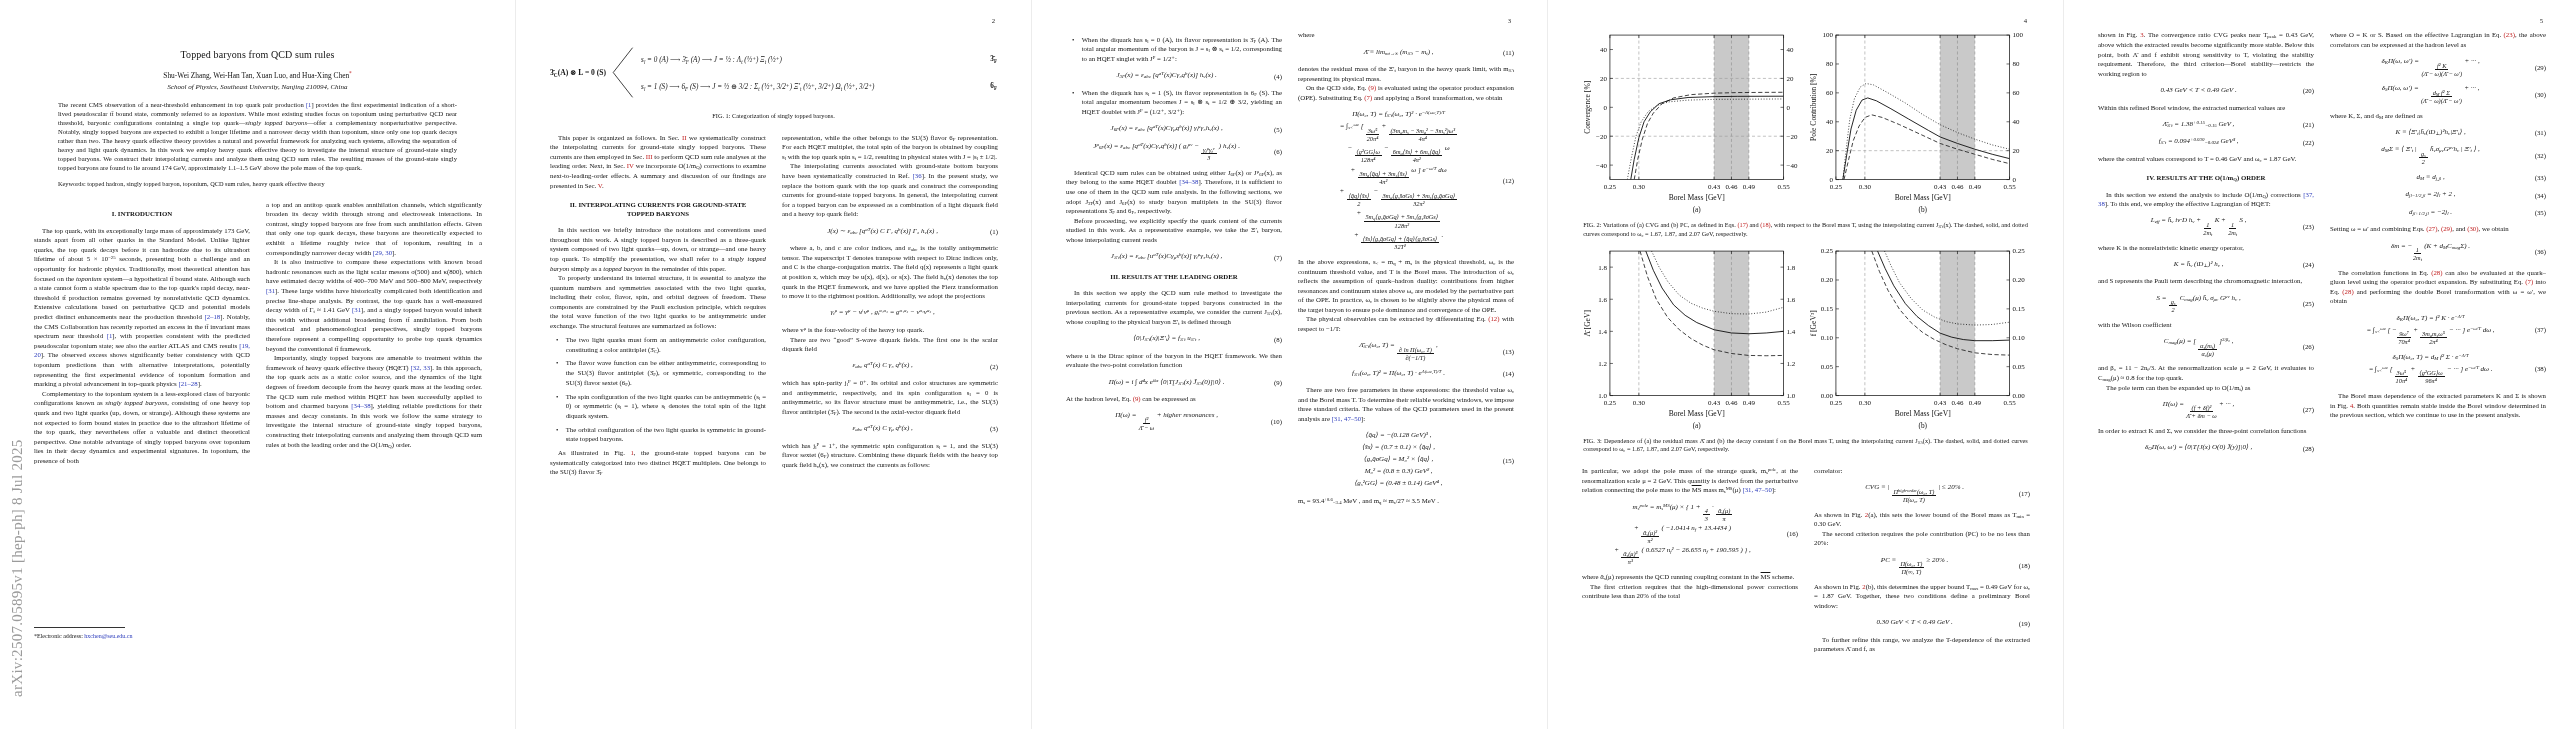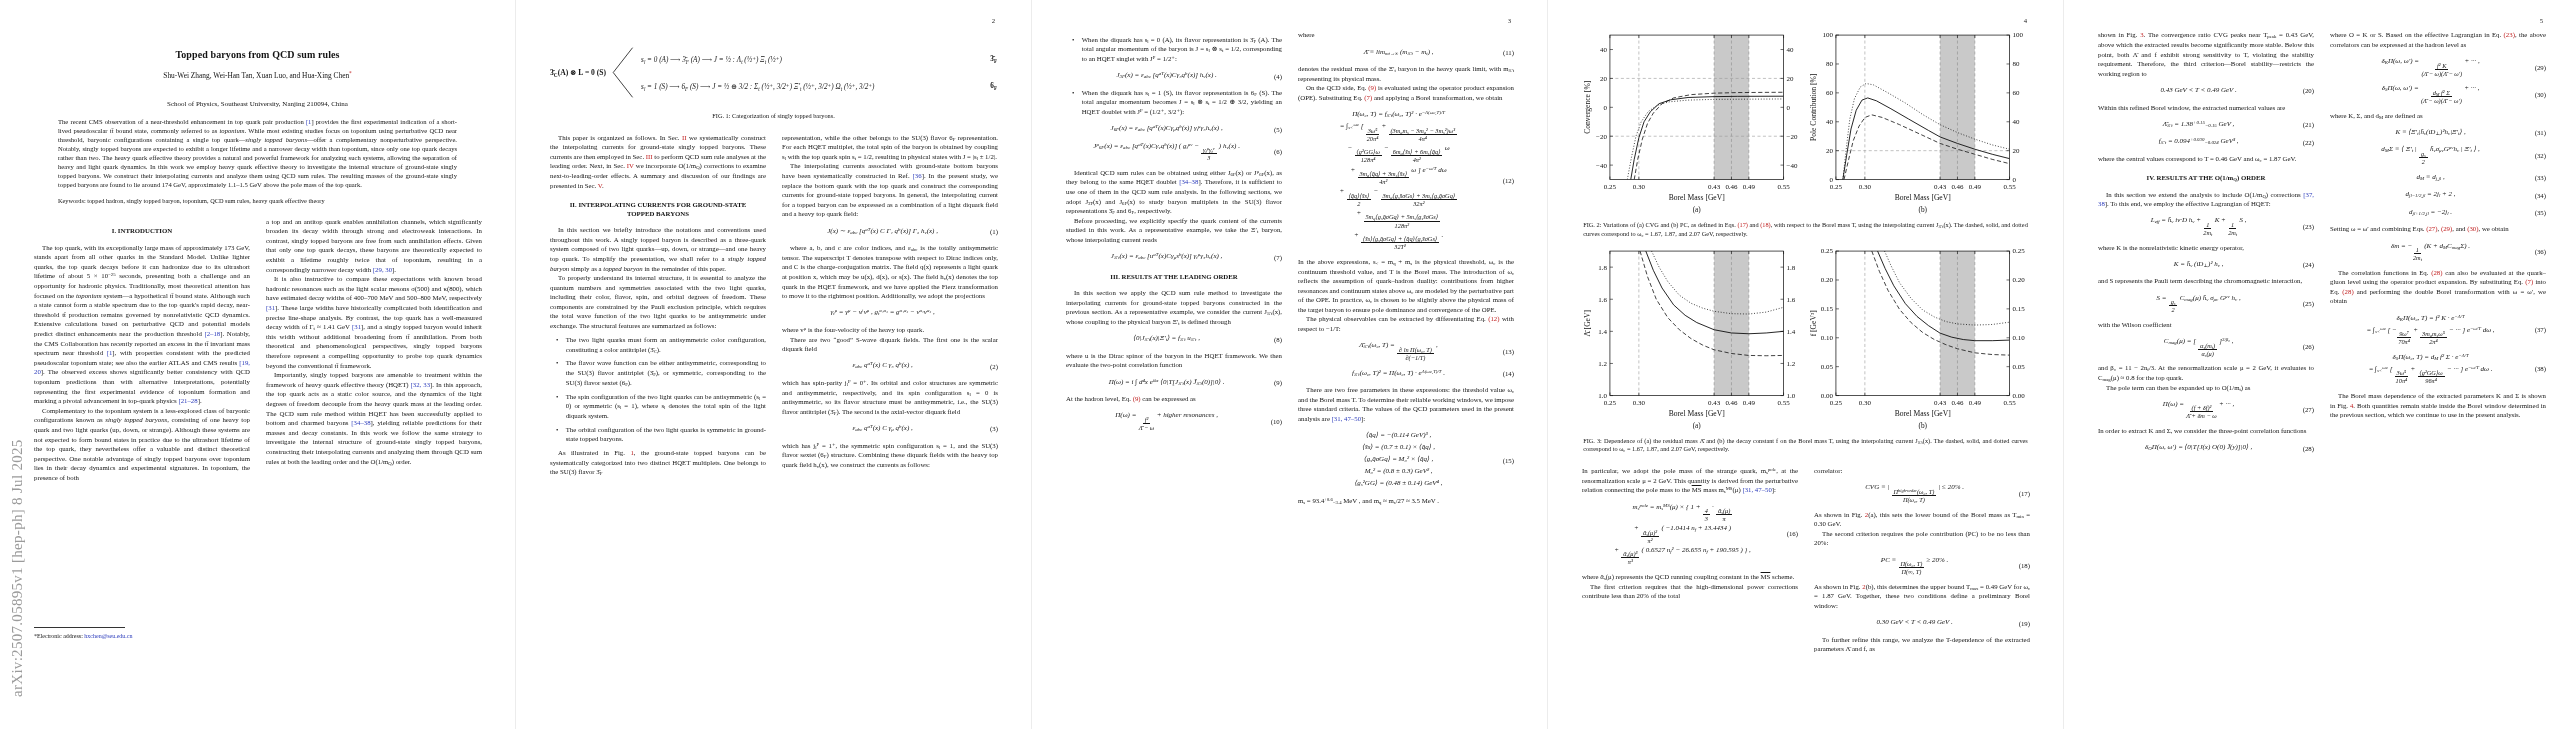--- a/index.html
+++ b/index.html
@@ -7,23 +7,23 @@
           font-family:"Liberation Serif","DejaVu Serif",serif;color:#141414;}
   .page{width:515px;height:729px;position:relative;overflow:hidden;flex:none;background:#fff;}
   .page + .page{border-left:0.6px solid #ececec;}
   .pinner{position:absolute;left:34px;right:34px;top:28px;bottom:16px;}
   .pnum{position:absolute;top:17px;right:36px;font-size:6.7px;color:#222;}
   
   .arxiv{position:absolute;left:8.5px;top:697px;transform:rotate(-90deg);transform-origin:0 0;
          white-space:nowrap;font-size:15px;color:#9b9b9b;letter-spacing:0.3px;}
   
   .front{padding-top:20.7px;}
-  .title{text-align:center;font-size:10px;font-weight:bold;letter-spacing:0.1px;}
+  .title{text-align:center;font-size:10px;font-weight:normal;letter-spacing:0.1px;}
   .authors{text-align:center;font-size:7.4px;margin-top:11px;}
-  .affil{text-align:center;font-size:7px;margin-top:20px;}
+  .affil{text-align:center;font-size:7px;font-style:italic;margin-top:3px;}
   .abstract{width:399px;margin:9.7px auto 0;font-size:6.6px;line-height:9px;text-align:justify;}
   .keywords{width:399px;margin:7.3px auto 0;font-size:6.3px;line-height:8px;}
   
   .cols{display:flex;gap:16px;margin-top:12px;}
   .col{width:216px;flex:none;}
   .p{font-size:6.8px;line-height:9.6px;text-align:justify;text-indent:8px;}
   .p.ni{text-indent:0;}
   .h{font-weight:bold;text-align:center;font-size:6.8px;line-height:9px;margin:9.7px 6px 7.3px;}
   .ul{margin:3.6px 0;}
   .li{display:flex;font-size:6.8px;line-height:9.6px;margin:4.3px 0;}
@@ -276,21 +276,21 @@
                   <span class="fbot">∂(−1/T)</span>
                 </span> ,</div>
               <span class="num">(13)</span>
             </div>
             <div class="eq">
               <div class="eqline">f<sub>Ξ′t</sub>(ω<sub>c</sub>, T)² = Π(ω<sub>c</sub>, T) · e<sup>Λ̄(ωc,T)/T</sup> .</div>
               <span class="num">(14)</span>
             </div>
             <div class="p">There are two free parameters in these expressions: the threshold value ω<sub>c</sub> and the Borel mass T.  To determine their reliable working windows, we impose three standard criteria.  The values of the QCD parameters used in the present analysis are <span class="blue">[31, 47–50</span>]:</div>
             <div class="eq">
-              <div class="eqline">⟨q̄q⟩ = −(0.114 GeV)³ ,</div>
+              <div class="eqline">⟨q̄q⟩ = −(0.128 GeV)³ ,</div>
               <div class="eqline">⟨s̄s⟩ = (0.7 ± 0.1) × ⟨q̄q⟩ ,</div>
               <div class="eqline">⟨g<sub>s</sub>q̄σGq⟩ = M₀² × ⟨q̄q⟩ ,</div>
               <div class="eqline">M₀² = (0.8 ± 0.3) GeV² ,</div>
               <div class="eqline">⟨g<sub>s</sub>²GG⟩ = (0.48 ± 0.14) GeV⁴ ,</div>
               <span class="num">(15)</span>
             </div>
             <div class="p ni">m<sub>s</sub> = 93.4<sup>+8.6</sup><sub>−3.4</sub> MeV , and m<sub>q</sub> ≈ m<sub>s</sub>/27 ≈ 3.5 MeV .</div>
           </div>
         </div>
       </div>

